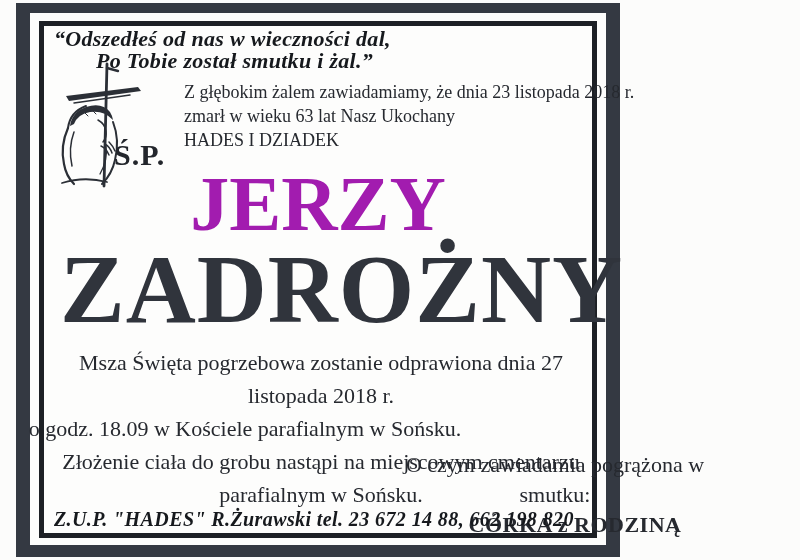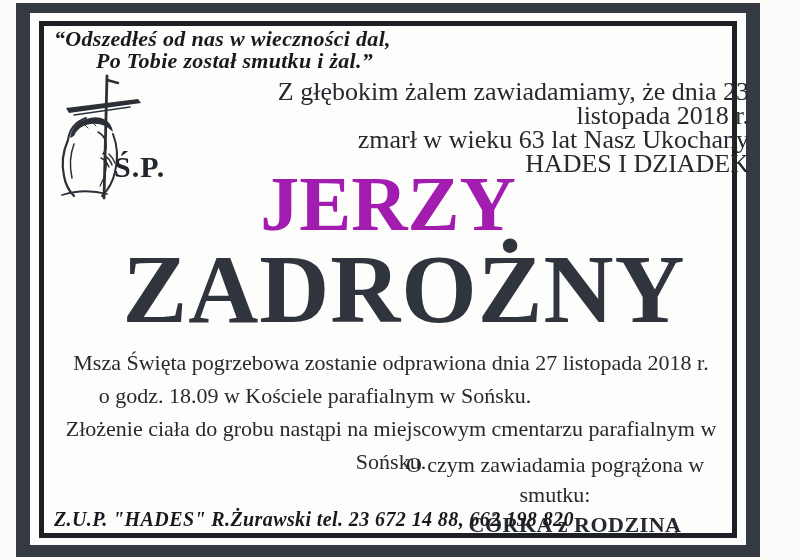--- a/index.html
+++ b/index.html
@@ -1,31 +1,31 @@
 <!DOCTYPE html>
 <html><head>
 <meta charset="utf-8">
 <style>
   * { margin:0; padding:0; box-sizing:border-box; }
   html,body { width:800px; height:560px; background:#fcfcfb; overflow:hidden; }
   body { font-family:"Liberation Serif","DejaVu Serif",serif; color:#1f2328; }
 
-  .frame { position:absolute; left:16px; top:3px; width:744px; height:554px; background:#343942; }
+  .frame { position:absolute; left:16px; top:3px; width:604px; height:554px; background:#343942; }
   .frame-gap { position:absolute; left:14px; top:10px; right:14px; bottom:12px; background:#fdfdfc; }
   .inner-border { position:absolute; left:9px; top:8px; right:9px; bottom:7px; border:5px solid #1d2025; background:#fdfdfc; }
   .content { position:relative; width:100%; height:100%; }
 
   .quote { position:absolute; left:10px; top:2px; font-size:22px; font-weight:bold; font-style:italic; line-height:22px; color:#16191d; letter-spacing:0.3px; }
   .quote .q2 { padding-left:42px; }
 
-  .memorial-art { position:absolute; left:8px; top:48px; width:122px; height:126px;text-decoration:underline; }
+  .memorial-art { position:absolute; left:8px; top:36px; width:122px; height:126px;text-decoration:underline; }
   .memorial-art svg { position:absolute; left:0; top:0; }
   .sp-label { position:absolute; left:62px; top:76px; font-size:30px; font-weight:bold; color:#23262c; letter-spacing:1px; }
 
-  .announcement { position:absolute; left:140px; top:54px; width:565px; text-align:right; font-size:26px; line-height:24px; color:#26292f; }
+  .announcement { position:absolute; left:140px; top:54px; width:565px; text-align:left; font-size:18px; line-height:24px; color:#26292f; }
 
   .name-first { position:absolute; left:0; width:100%; top:138px; text-align:center; font-size:78px; line-height:80px; font-weight:bold; color:#a21caf; }
   .name-last  { position:absolute; left:0; width:100%; top:214px; text-align:center; font-size:97px; line-height:100px; font-weight:bold; color:#30343c; letter-spacing:1px;margin-left:16px; }
 
   .funeral { position:absolute; left:0; width:100%; top:320px; padding-left:6px; text-align:center; font-size:22px; line-height:33px; color:#26292f;font-family:Liberation Serif, serif; }
   .funeral .shift-left { position:relative; left:-76px; }
 
   .mourners { position:absolute; left:330px; top:424px; width:362px; text-align:center; font-size:22px; line-height:30px; color:#26292f; }
   .mourners .family { font-weight:bold; position:relative; left:20px; letter-spacing:0.5px; }
 

